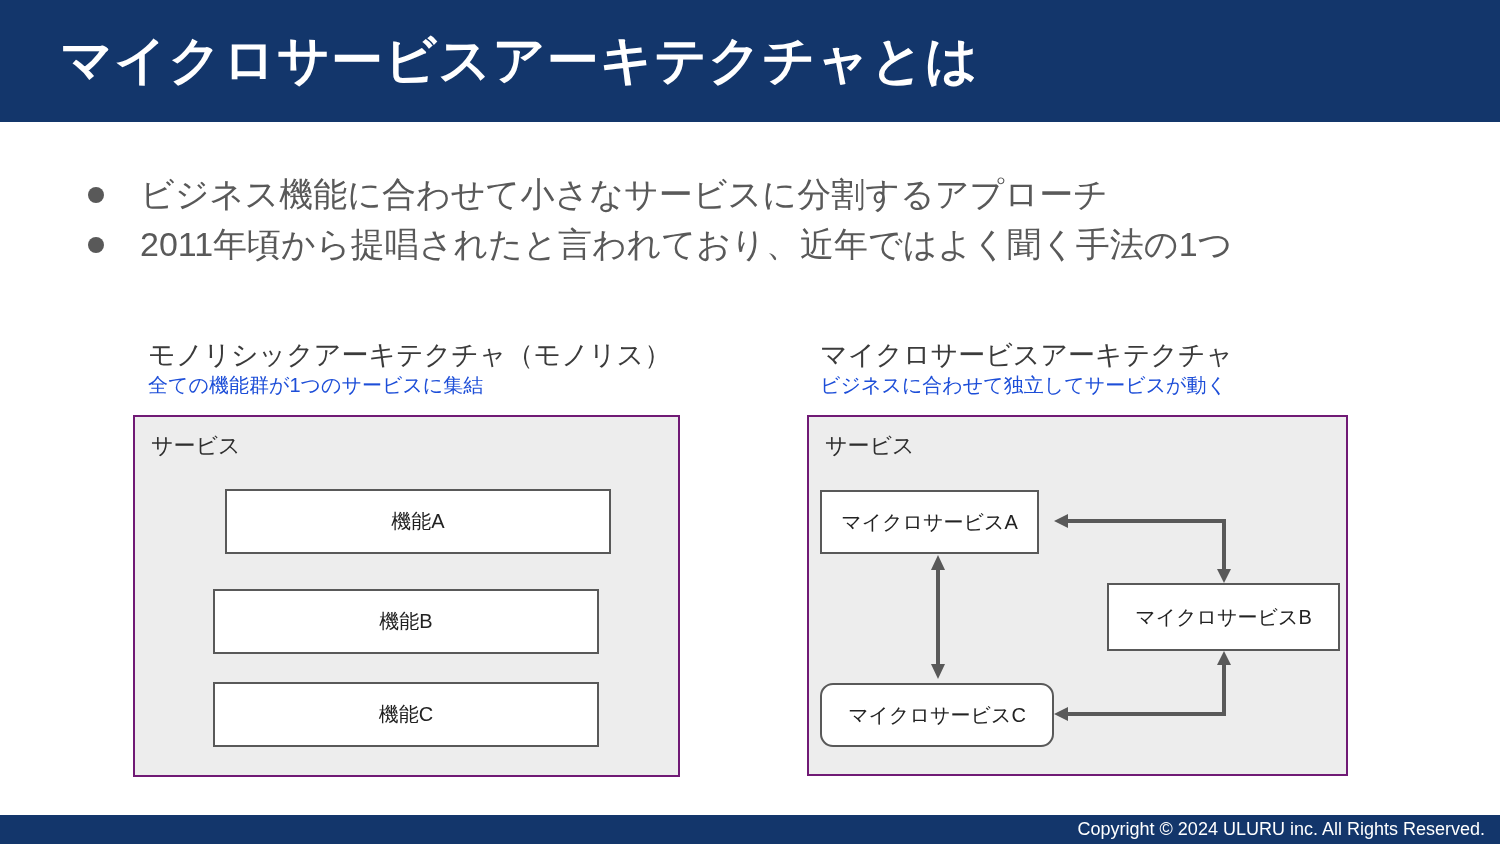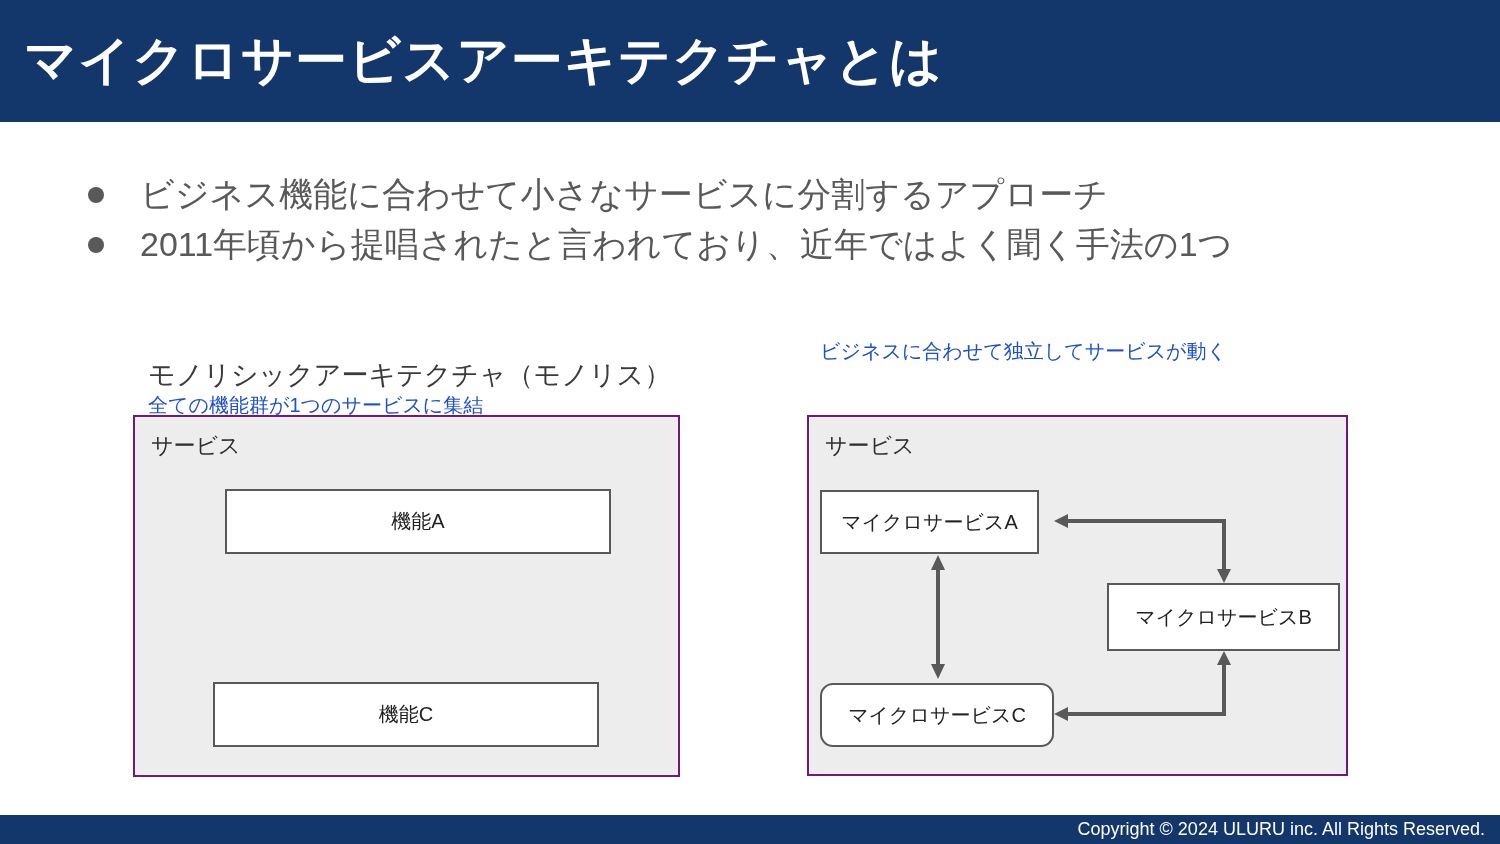--- a/index.html
+++ b/index.html
@@ -16,21 +16,21 @@
   .header {
     position: absolute; left: 0; top: 0;
     width: 1500px; height: 122px;
     background: #13366B;
     display: flex; align-items: center;
   }
   .header h1 {
     color: #ffffff;
     font-size: 52px;
     font-weight: bold;
-    padding-left: 24px;
+    padding-left: 60px;
     letter-spacing: 1px;
     white-space: nowrap;
   }
   
   .bullets {
     position: absolute; left: 88px; top: 170px;
     list-style: none;
   }
   .bullets li {
     display: flex; align-items: center;
@@ -53,21 +53,20 @@
     position: absolute; top: 338px;
     white-space: nowrap;
   }
   .diagram-header.left { left: 148px; }
   .diagram-header.right { left: 820px; }
   .diagram-title {
     font-size: 27px;
     color: #3b3b3b;
     line-height: 34px;
     font-weight: normal;
-    margin-top: 20px;
   }
   .diagram-subtitle {
     font-size: 20px;
     color: #1d4ed8;
     line-height: 26px;
   }
   
   .svc-container {
     position: absolute;
     top: 415px;
@@ -135,26 +134,28 @@
       <span class="bullet-text">2011年頃から提唱されたと言われており、近年ではよく聞く手法の1つ</span>
     </li>
   </ul>
 
   <div class="diagram-header left">
     <div class="diagram-title">モノリシックアーキテクチャ（モノリス）</div>
     <div class="diagram-subtitle">全ての機能群が1つのサービスに集結</div>
   </div>
 
   <div class="diagram-header right">
+    <div class="diagram-title">マイクロサービスアーキテクチャ</div>
     <div class="diagram-subtitle">ビジネスに合わせて独立してサービスが動く</div>
   </div>
 
   <div class="svc-container left">
     <span class="container-label">サービス</span>
     <div class="node-box mono-a">機能A</div>
+    <div class="node-box mono-b">機能B</div>
     <div class="node-box mono-c">機能C</div>
   </div>
 
   <div class="svc-container right">
     <span class="container-label">サービス</span>
 
     <svg class="arrows-svg" viewBox="0 0 541 361">
 
       <g fill="#595959" stroke="none">
         <rect x="127" y="150" width="4" height="100"></rect>

